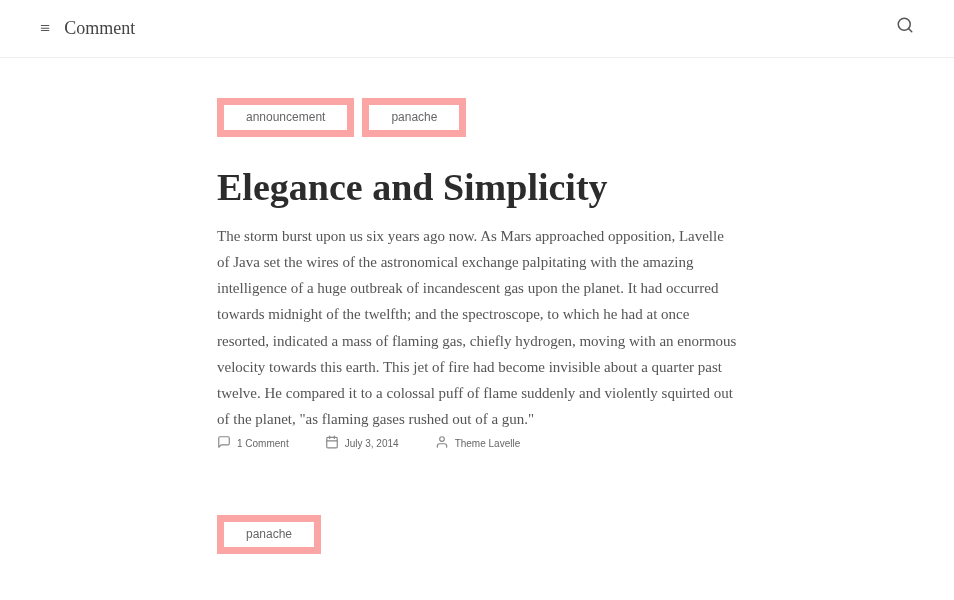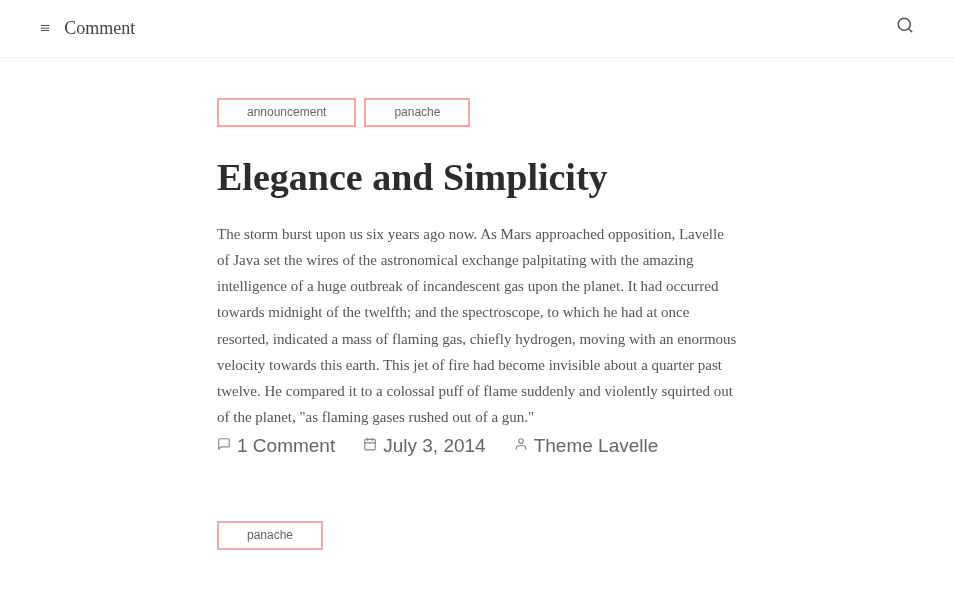--- a/index.html
+++ b/index.html
@@ -61,54 +61,54 @@
 
     
     .tags {
       display: flex;
       gap: 8px;
       margin-bottom: 28px;
       flex-wrap: wrap;
     }
 
     .tag {
-      border: 2px solid #fca5a5;
-      padding: 3px 28px;
+      border: 7px solid #fca5a5;
+      padding: 3px 22px;
       font-size: 12px;
       color: #666;
       font-family: Arial, sans-serif;
       cursor: pointer;
       background: #fff;
     }
 
     
     .post-title {
       font-family: Georgia, serif;
       font-size: 38px;
       font-weight: bold;
       color: #2c2c2c;
       line-height: 1.2;
-      margin-bottom: 20px;
+      margin-bottom: 12px;
     }
 
     
     .post-body {
       font-family: Georgia, serif;
       font-size: 15px;
       line-height: 1.75;
       color: #555;
     }
 
     
     .post-meta {
       display: flex;
       align-items: center;
-      gap: 28px;
+      gap: 36px;
       font-family: Arial, sans-serif;
-      font-size: 19px;
+      font-size: 10px;
       color: #666;
       margin-bottom: 60px;
       flex-wrap: wrap;
     }
 
     .meta-item {
       display: flex;
       align-items: center;
       gap: 6px;
     }

